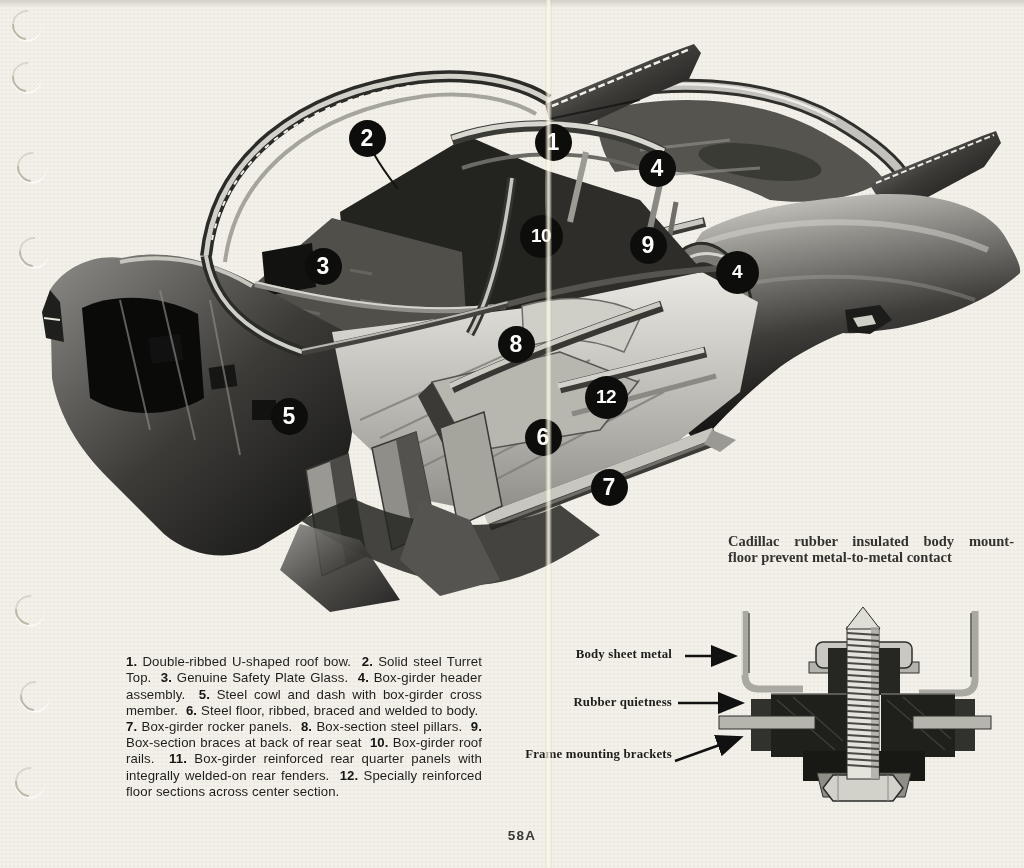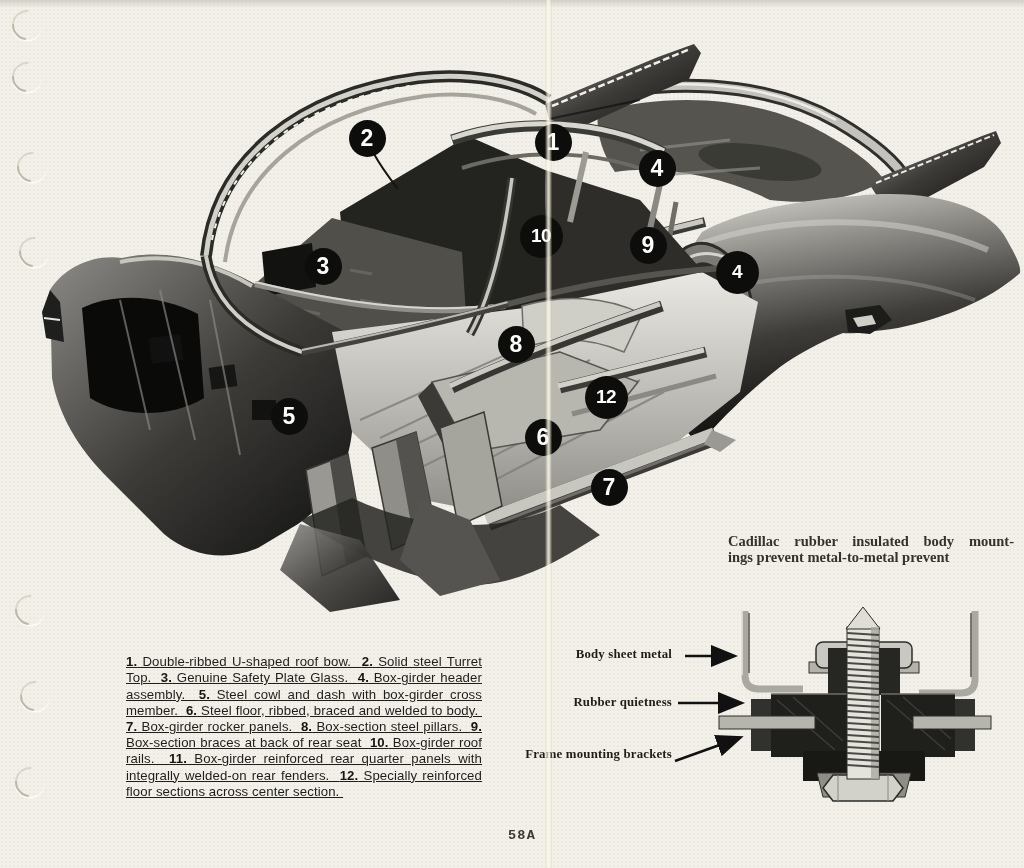--- a/index.html
+++ b/index.html
@@ -36,38 +36,38 @@
   .badge{
     position:absolute;z-index:5;background:#0d0d0c;color:#fdfdfb;border-radius:50%;
     display:flex;align-items:center;justify-content:center;
     font-weight:700;font-family:"Liberation Sans",sans-serif;
   }
   .badge.single{width:37px;height:37px;font-size:23px;}
   .badge.wide{width:43px;height:43px;font-size:19px;letter-spacing:-0.5px;}
   .parts-list{
     position:absolute;left:126px;top:641px;width:356px;z-index:2;
     font-size:13.2px;line-height:16.2px;letter-spacing:0.1px;
-    text-align:justify;color:#1e1e1c;text-decoration:underline;
+    text-align:justify;color:#1e1e1c;
   }
   .parts-list b{font-weight:700;color:#151513;}
   .caption{
     position:absolute;left:728px;top:534px;width:286px;z-index:2;
     font-family:"Liberation Serif","DejaVu Serif",serif;
     font-weight:700;font-size:14.5px;line-height:15.8px;color:#33322e;
   }
   .caption div{text-align:justify;text-align-last:justify;}
   .caption div:last-child{text-align:justify;text-align-last:left;}
   .mount-diagram{position:absolute;left:535px;top:605px;z-index:2;}
   .mlabel{
     position:absolute;left:452px;width:220px;z-index:4;text-align:right;
     font-weight:700;font-size:12.8px;letter-spacing:0.2px;color:#1d1d1a;font-family:Liberation Serif, serif;
   }
   .pageno{
     position:absolute;left:472px;top:828px;width:100px;z-index:2;text-align:center;
-    font-weight:700;font-size:13.5px;letter-spacing:1.2px;color:#3a3936;font-family:Liberation Mono, monospace;
+    font-weight:700;font-size:13.5px;letter-spacing:1.2px;color:#3a3936;
   }
 </style>
 </head>
 <body>
 
 <div class="page">
 
   <div class="scan-edge"></div>
 
   <div id="holes">
@@ -222,21 +222,21 @@
       <div class="badge wide" style="left: 715.5px; top: 250.5px;">4</div>
       <div class="badge wide" style="left: 584.5px; top: 375.5px;">12</div>
     </div>
 
   <div class="crease"></div>
 
   <p class="parts-list" id="parts"><b>1.</b> Double-ribbed U-shaped roof bow.&nbsp; <b>2.</b> Solid steel Turret Top.&nbsp; <b>3.</b> Genuine Safety Plate Glass.&nbsp; <b>4.</b> Box-girder header assembly.&nbsp; <b>5.</b> Steel cowl and dash with box-girder cross member.&nbsp; <b>6.</b> Steel floor, ribbed, braced and welded to body.&nbsp; <b>7.</b> Box-girder rocker panels.&nbsp; <b>8.</b> Box-section steel pillars.&nbsp; <b>9.</b> Box-section braces at back of rear seat&nbsp; <b>10.</b> Box-girder roof rails.&nbsp; <b>11.</b> Box-girder reinforced rear quarter panels with integrally welded-on rear fenders.&nbsp; <b>12.</b> Specially reinforced floor sections across center section.&nbsp; </p>
 
   <div class="caption" id="caption">
       <div>Cadillac rubber insulated body mount-</div>
-      <div>ings prevent metal-to-metal prevent</div>
+      <div>floor prevent metal-to-metal contact</div>
     </div>
 
   <svg class="mount-diagram" width="485" height="210" viewBox="0 0 485 210" aria-hidden="true">
     <defs>
       <marker id="ah" orient="auto" markerWidth="11" markerHeight="9" refX="9" refY="4.5">
         <path d="M0,0 L11,4.5 L0,9 Z" fill="#111"></path>
       </marker>
     </defs>
 
     <path d="M210,6 L210,70 Q210,84 224,84 L268,84" fill="none" stroke="#a9a8a1" stroke-width="7"></path>

